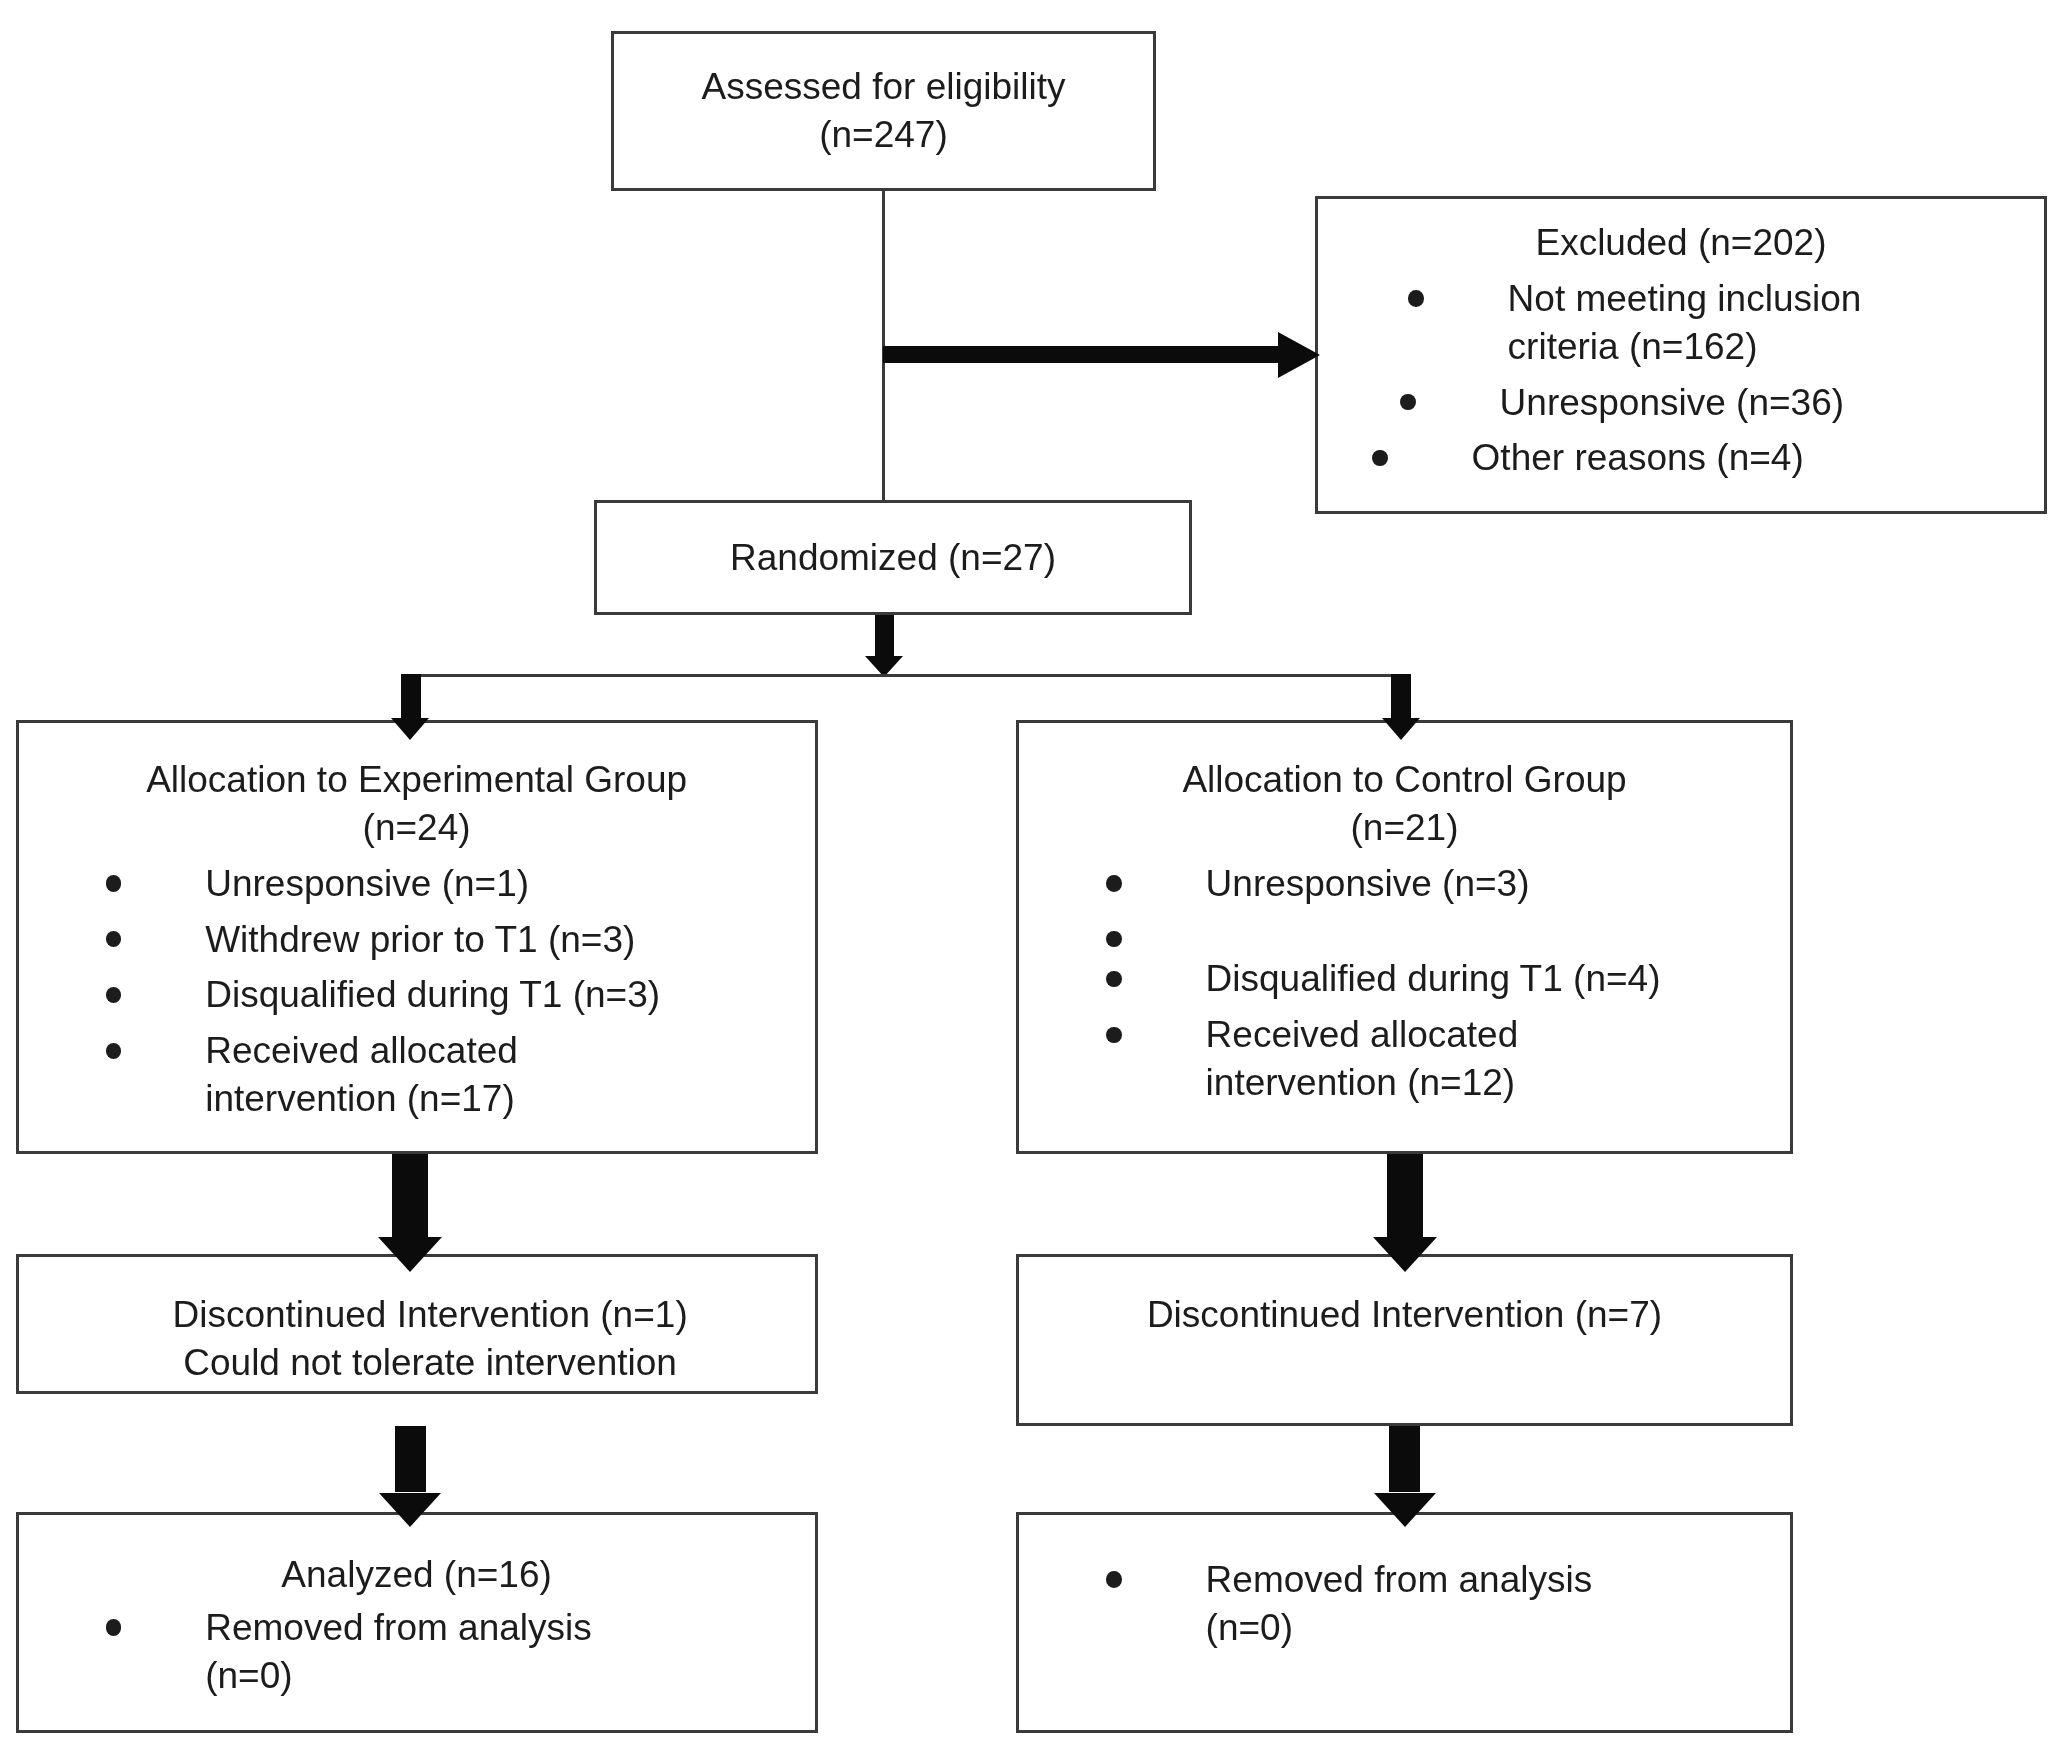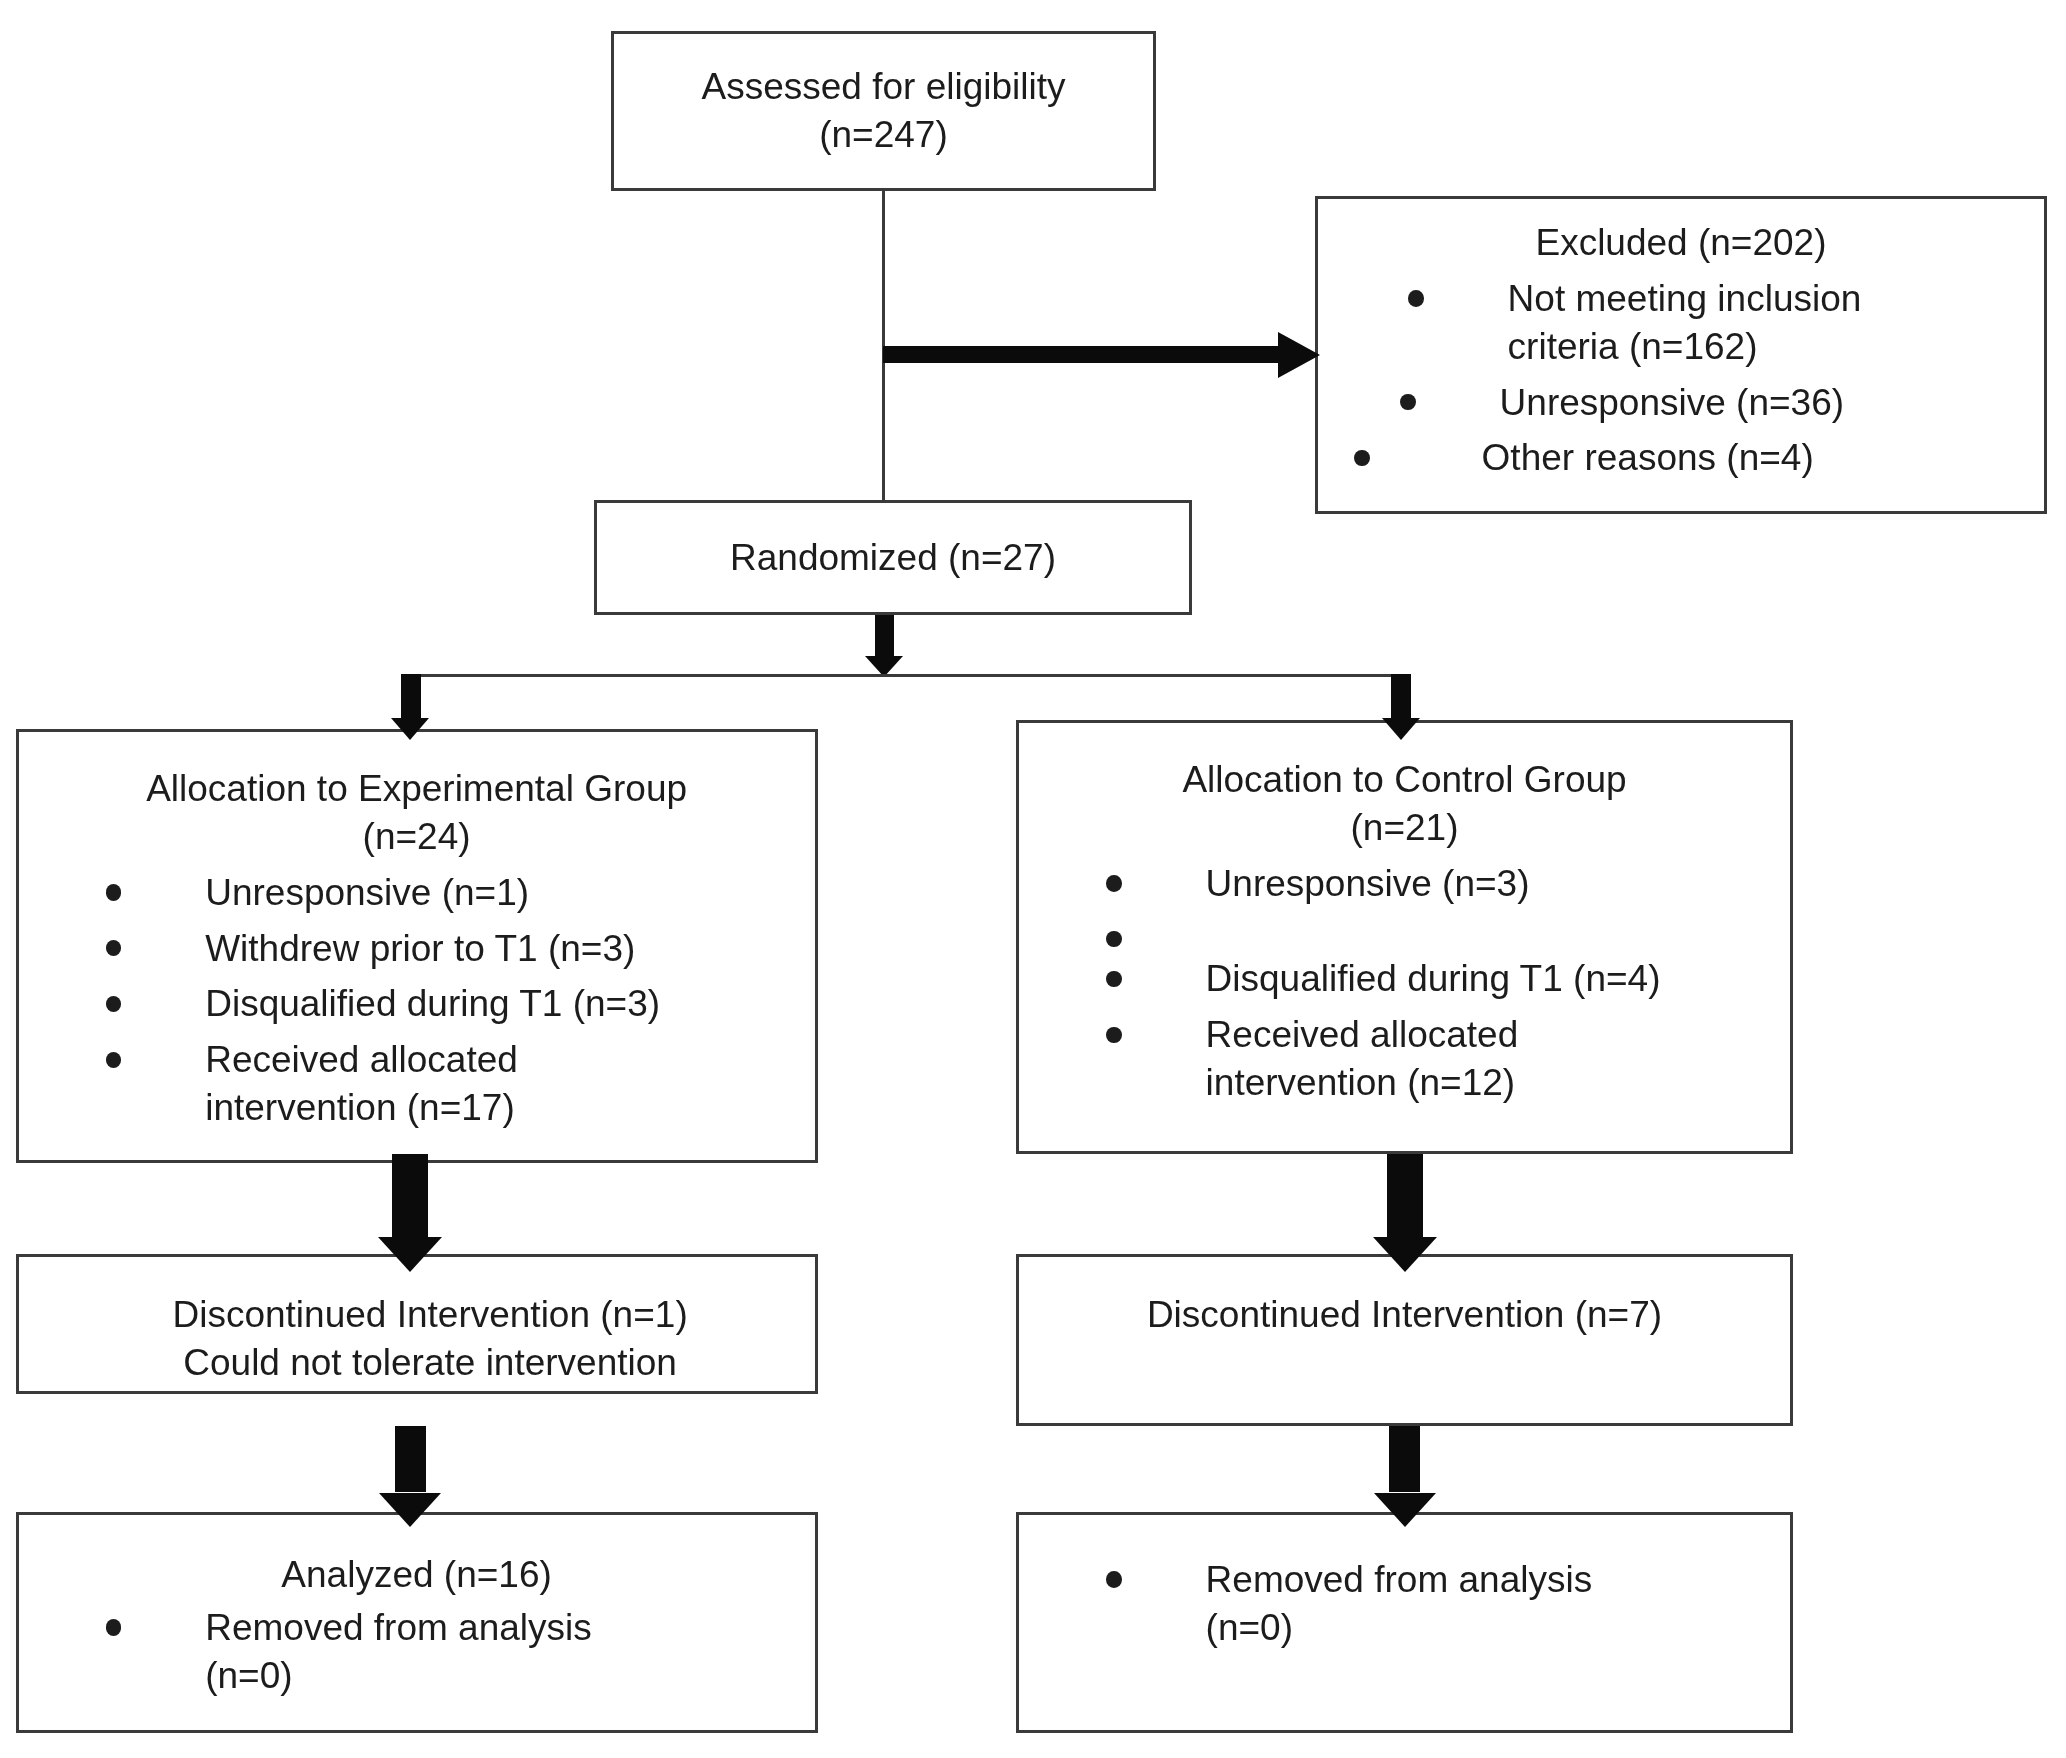--- a/index.html
+++ b/index.html
@@ -59,42 +59,42 @@
       <div class="title">Excluded (n=202)</div>
       <div class="bullets" style="margin-top:1.6px;">
         <div class="li" style="padding-left:82px;margin-left:8px;">
           <span class="dot"></span>
           <span class="li-text">Not meeting inclusion<br>criteria (n=162)</span>
         </div>
         <div class="li" style="padding-left:82px;">
           <span class="dot"></span>
           <span class="li-text">Unresponsive (n=36)</span>
         </div>
-        <div class="li" style="padding-left:36px;gap:28px;">
+        <div class="li" style="padding-left:54px;">
           <span class="dot"></span>
           <span class="li-text">Other reasons (n=4)</span>
         </div>
       </div>
     </div>
   </div>
 
   <div class="box" style="left:594px;top:500px;width:598px;height:115px;">
     <div class="vcenter">Randomized (n=27)</div>
   </div>
 
   <div class="conn bar" style="left:875px;top:615px;width:18.7px;height:41px;"></div>
   <div class="conn head" style="left:865px;top:656px;border-left:19.5px solid transparent;border-right:19.5px solid transparent;border-top:21px solid var(--arrow);"></div>
 
   <div class="conn line" style="left:401px;top:674px;width:1010px;height:3.1px;"></div>
   <div class="conn bar" style="left:401px;top:674px;width:19.5px;height:44px;"></div>
   <div class="conn head" style="left:391px;top:718px;border-left:19.5px solid transparent;border-right:19.5px solid transparent;border-top:22.6px solid var(--arrow);"></div>
   <div class="conn bar" style="left:1391px;top:674px;width:19.5px;height:44px;"></div>
   <div class="conn head" style="left:1382px;top:718px;border-left:19.5px solid transparent;border-right:19.5px solid transparent;border-top:22.6px solid var(--arrow);"></div>
 
-  <div class="box" style="left:15.6px;top:720px;width:802px;height:434px;margin-top:9px;">
+  <div class="box" style="left:15.6px;top:720px;width:802px;height:434px;">
     <div class="pad" style="padding-top:33px;">
       <div class="title">Allocation to Experimental Group<br>(n=24)</div>
       <div class="bullets">
         <div class="li">
           <span class="dot"></span>
           <span class="li-text">Unresponsive (n=1)</span>
         </div>
         <div class="li">
           <span class="dot"></span>
           <span class="li-text">Withdrew prior to T1 (n=3)</span>

